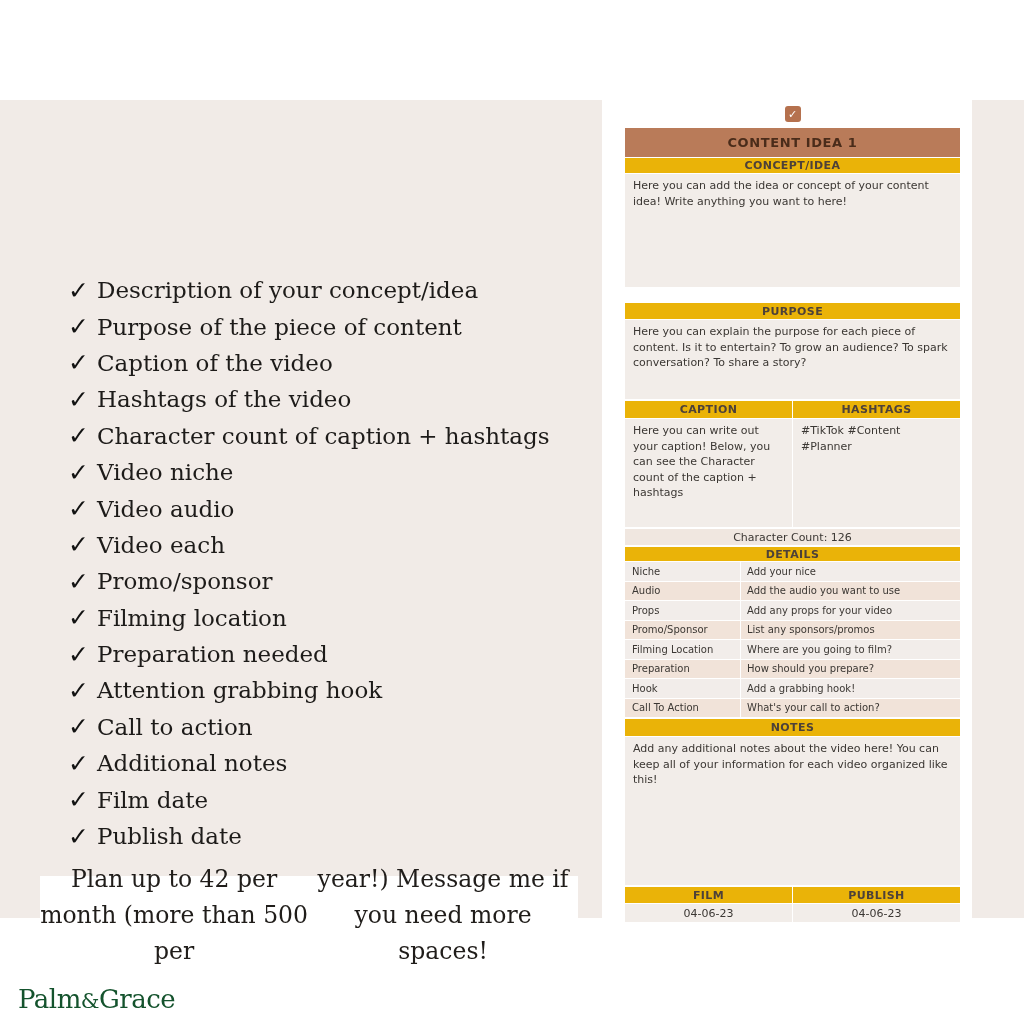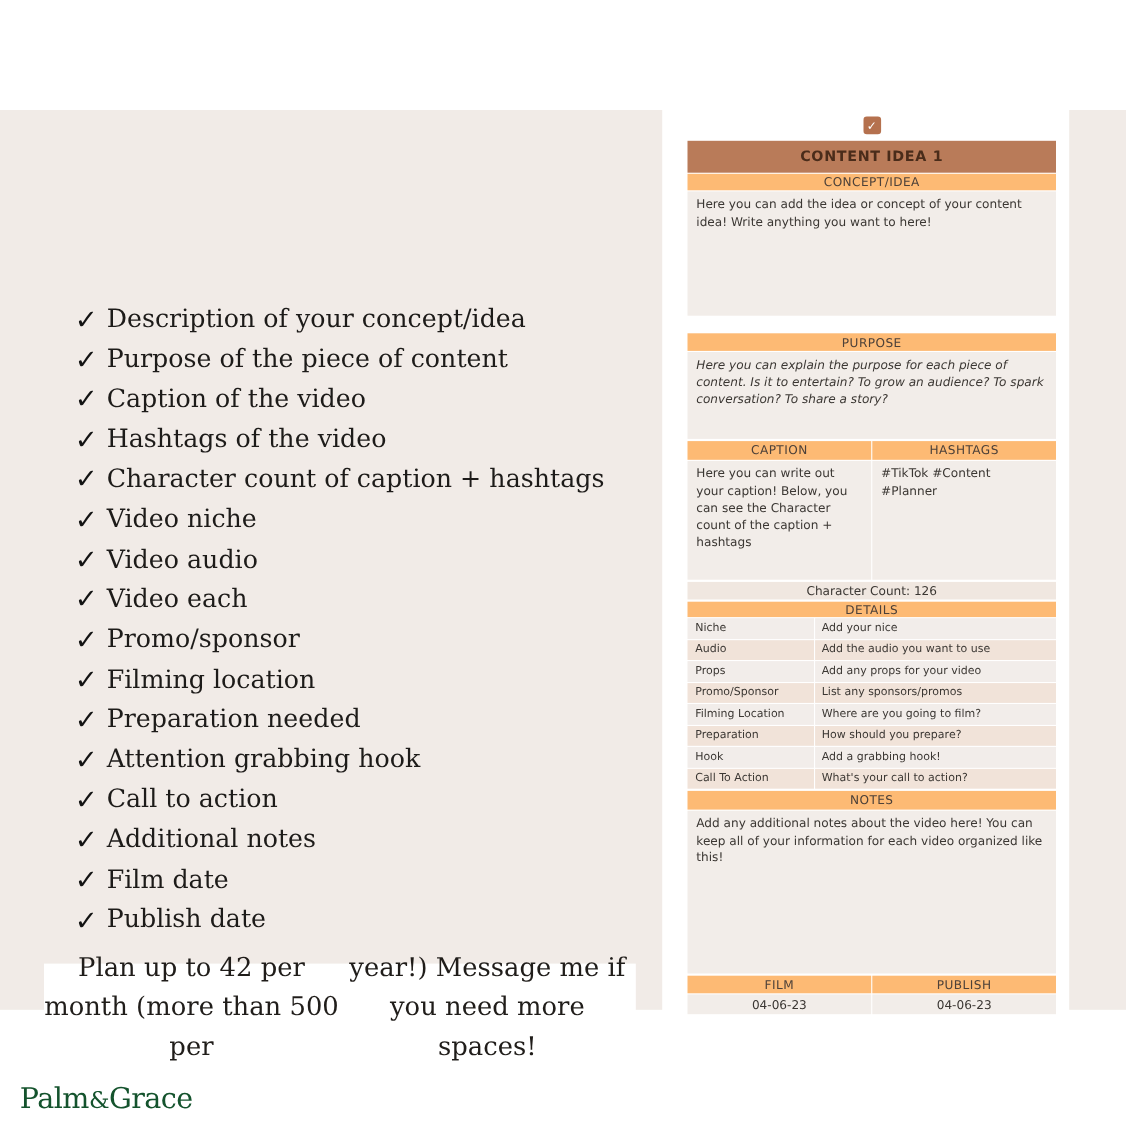--- a/index.html
+++ b/index.html
@@ -27,32 +27,32 @@
   
   .sheet{position:absolute;left:625px;top:106px;width:335px;color:#3b3733;}
   .cbx-row{height:16px;margin-bottom:6px;display:flex;justify-content:center;}
   .cbx{width:16px;height:16px;background:#b5714e;border-radius:3px;display:flex;
        align-items:center;justify-content:center;}
   .cbx-check{color:#ffffff;font-size:11px;font-weight:bold;line-height:1;}
 
   .title-bar{height:29px;margin-bottom:1px;background:#b97b59;display:flex;align-items:center;
              justify-content:center;font-size:13px;font-weight:bold;letter-spacing:0.6px;color:#4a2c1a;}
 
-  .hdr{background:#fdba74;display:flex;align-items:center;justify-content:center;
-       font-size:11px;font-weight:normal;letter-spacing:0.4px;color:#4d4139;}
+  .hdr{background:#eab308;display:flex;align-items:center;justify-content:center;
+       font-size:11px;font-weight:bold;letter-spacing:0.4px;color:#4d4139;}
   .hdr-concept{height:15px;margin-bottom:1px;}
   .hdr-purpose{height:16px;margin-bottom:1px;}
   .hdr-col{height:17px;margin-bottom:1px;}
   .hdr-details{height:14px;margin-bottom:1px;text-align:center;}
   .hdr-notes{height:17px;margin-bottom:1px;}
   .hdr-date{height:16px;margin-bottom:1px;}
 
   .cell{background:#f2ede9;font-size:11px;line-height:1.42;padding:4px 8px;box-sizing:border-box;}
   .body-concept{height:113px;margin-bottom:16px;}
-  .body-purpose{height:79px;margin-bottom:2px;font-style:italic;}
+  .body-purpose{height:79px;margin-bottom:2px;}
   .two-col{display:flex;gap:1px;margin-bottom:2px;}
   .two-col .col{flex:1;display:flex;flex-direction:column;}
   .body-caption,.body-hashtags{height:108px;}
   .count-bar{height:16px;margin-bottom:2px;background:#f0e7e0;display:flex;align-items:center;
              justify-content:center;font-size:11px;color:#3b3733;}
   .detail-rows{height:155px;margin-bottom:2px;display:flex;flex-direction:column;gap:1px;}
   .drow{flex:1;display:flex;gap:1px;font-size:10px;text-align:center;}
   .drow .dlabel{width:115px;display:flex;align-items:center;padding-left:7px;box-sizing:border-box;}
   .drow .dvalue{flex:1;display:flex;align-items:center;padding-left:6px;box-sizing:border-box;}
   .drow:nth-child(odd) .dlabel,.drow:nth-child(odd) .dvalue{background:#f2edea;}

